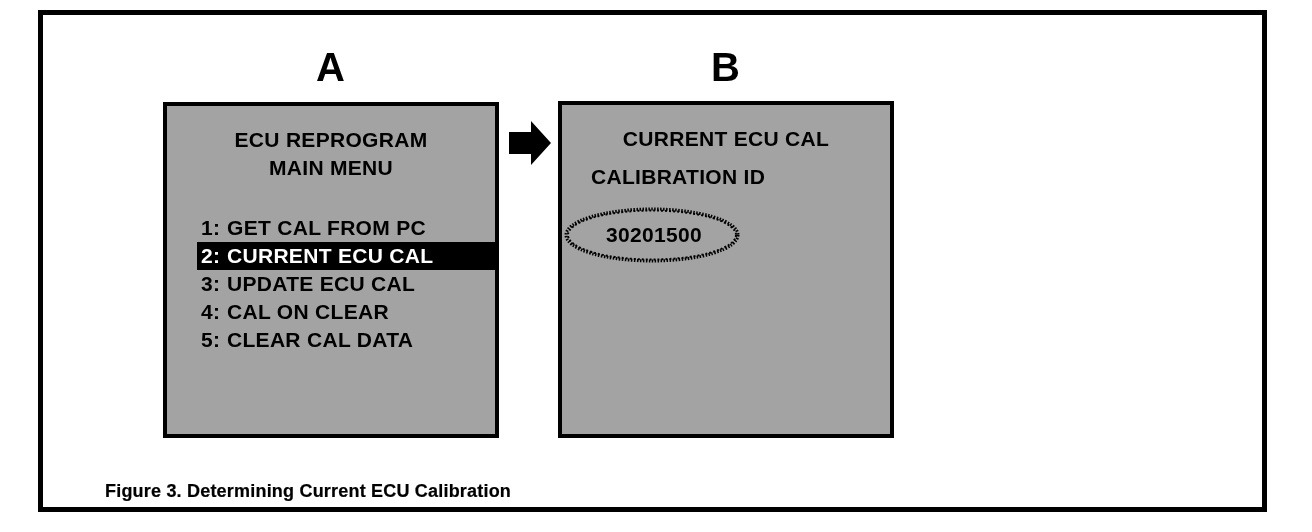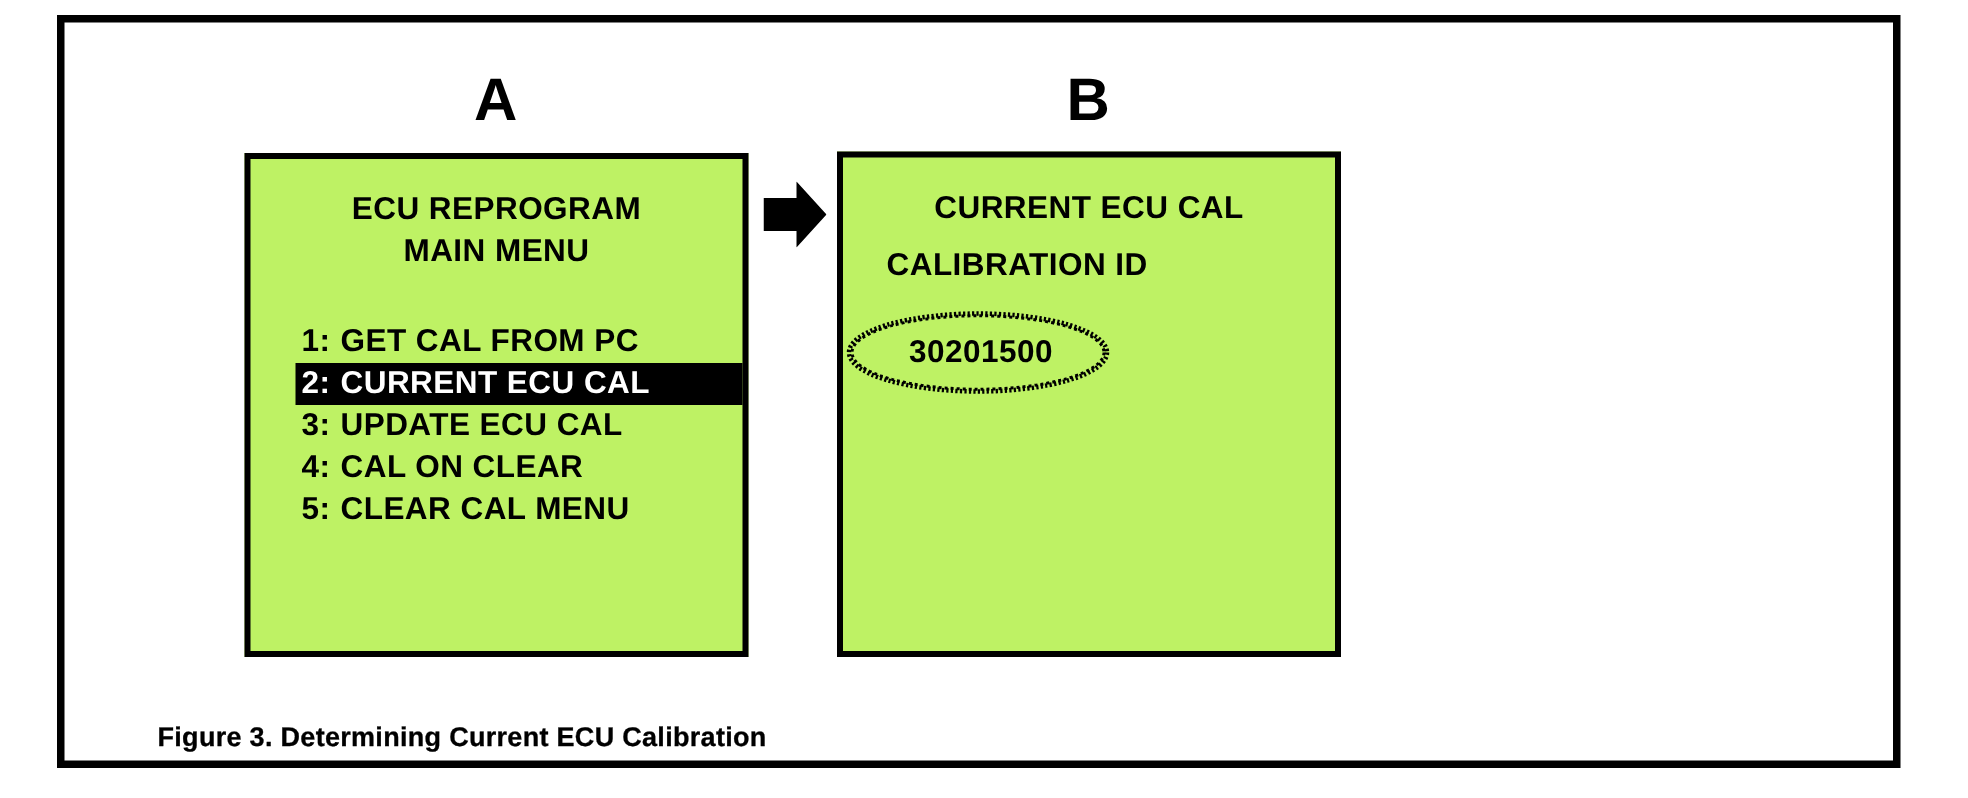--- a/index.html
+++ b/index.html
@@ -39,21 +39,21 @@
     color: #000000;
     line-height: 1;
     letter-spacing: 0px;
   }
   .panel-label.a { left: 120px; top: 32px; width: 335px; text-align: center; }
   .panel-label.b { left: 515px; top: 32px; width: 335px; text-align: center; }
 
   
   .screen {
     position: absolute;
-    background: #bef264;
+    background: #a3a3a3;
     border: 4px solid #000000;
     box-sizing: border-box;
   }
   .screen.a { left: 120px; top: 87px; width: 336px; height: 336px; }
   .screen.b { left: 515px; top: 86px; width: 336px; height: 337px; }
 
   
   .arrow {
     position: absolute;
     left: 466px;
@@ -184,21 +184,21 @@
         <div class="menu-item selected">
           <span class="num">2:</span><span>CURRENT ECU CAL</span>
         </div>
         <div class="menu-item">
           <span class="num">3:</span><span>UPDATE ECU CAL</span>
         </div>
         <div class="menu-item">
           <span class="num">4:</span><span>CAL ON CLEAR</span>
         </div>
         <div class="menu-item">
-          <span class="num">5:</span><span>CLEAR CAL MENU</span>
+          <span class="num">5:</span><span>CLEAR CAL DATA</span>
         </div>
       </div>
     </div>
 
     <div class="screen b">
       <div class="b-title line1">CURRENT ECU CAL</div>
       <div class="b-title line2">CALIBRATION ID</div>
 
       <div class="cal-wrap">
         <svg class="cal-ellipse" viewBox="0 0 180 60" width="180" height="60" aria-hidden="true">

